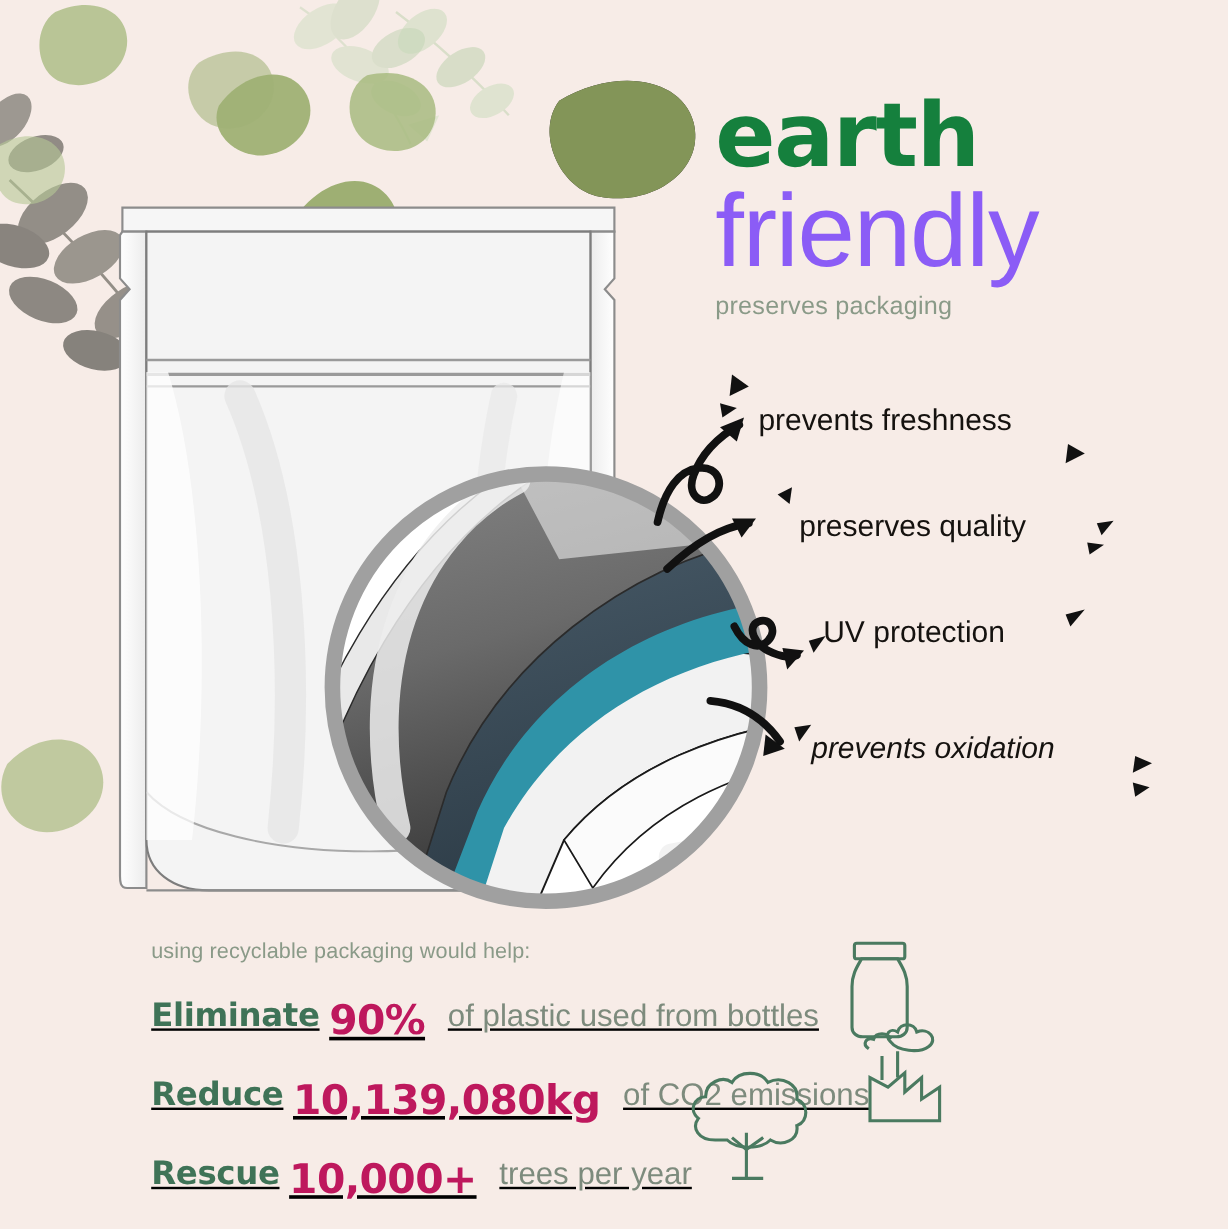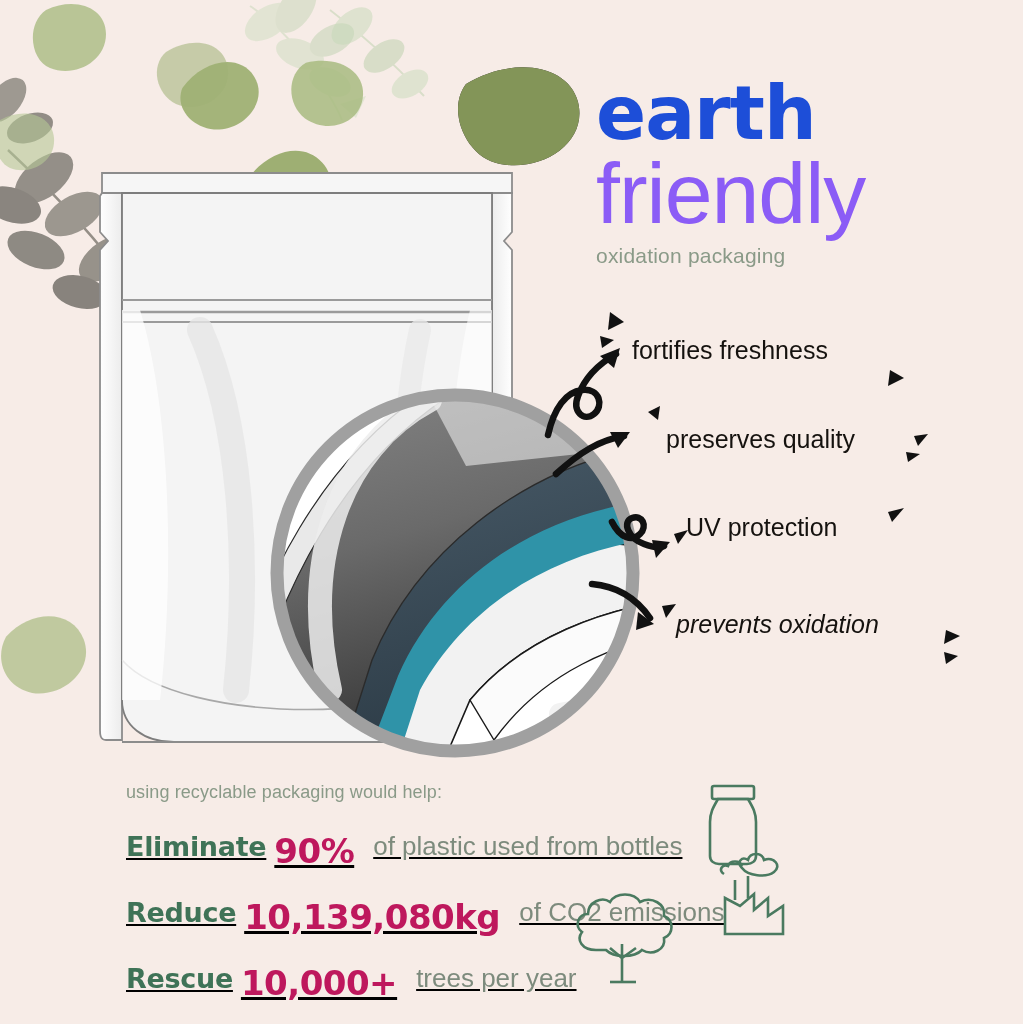--- a/index.html
+++ b/index.html
@@ -8,21 +8,21 @@
     background:#f7ece7;
     font-family:"Liberation Sans", sans-serif;
     position:relative;
   }
   .stage{position:absolute;inset:0;width:1023px;height:1024px;}
   .layer{position:absolute;inset:0;width:1023px;height:1024px;}
 
   
   .headline{position:absolute;left:596px;top:78px;width:420px;}
   .hl-earth{
-    font-size:74px;font-weight:700;color:#1d4ed8;
+    font-size:74px;font-weight:700;color:#15803d;
     letter-spacing:-1px;line-height:0.95;
     font-family:"DejaVu Sans", sans-serif;
   }
   .hl-friendly{
     font-size:86px;font-weight:400;color:#8b5cf6;
     letter-spacing:-1px;line-height:1.0;margin-top:2px;
     font-family:"Liberation Sans", sans-serif;
   }
   .hl-sub{
     font-size:21px;color:#8a9a88;letter-spacing:0.2px;
@@ -246,24 +246,24 @@
       <path d="M 888 512 L 904 508 L 892 522 Z"></path>
       <path d="M 662 606 L 676 604 L 666 618 Z"></path>
       <path d="M 946 630 L 960 636 L 944 644 Z"></path>
       <path d="M 944 652 L 958 656 L 946 664 Z"></path>
     </g>
   </svg>
 
   <div class="headline">
     <div class="hl-earth">earth</div>
     <div class="hl-friendly">friendly</div>
-    <div class="hl-sub">oxidation packaging</div>
+    <div class="hl-sub">preserves packaging</div>
   </div>
 
-  <div class="feat f1">fortifies freshness</div>
+  <div class="feat f1">prevents freshness</div>
   <div class="feat f2">preserves quality</div>
   <div class="feat f3">UV protection</div>
   <div class="feat f4">prevents oxidation</div>
 
   <div class="stats">
     <div class="stats-lead">using recyclable packaging would help:</div>
 
     <div class="stat-row">
       <span class="stat-verb">Eliminate</span>
       <span class="stat-num">90%</span>

